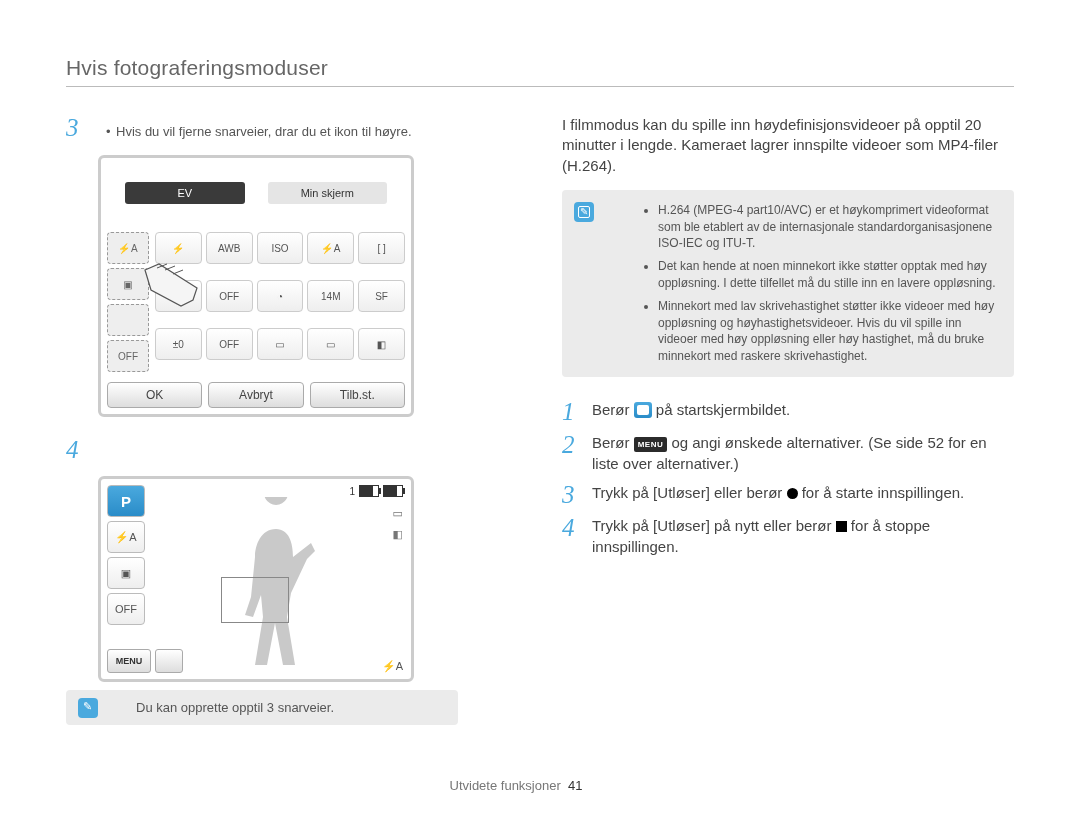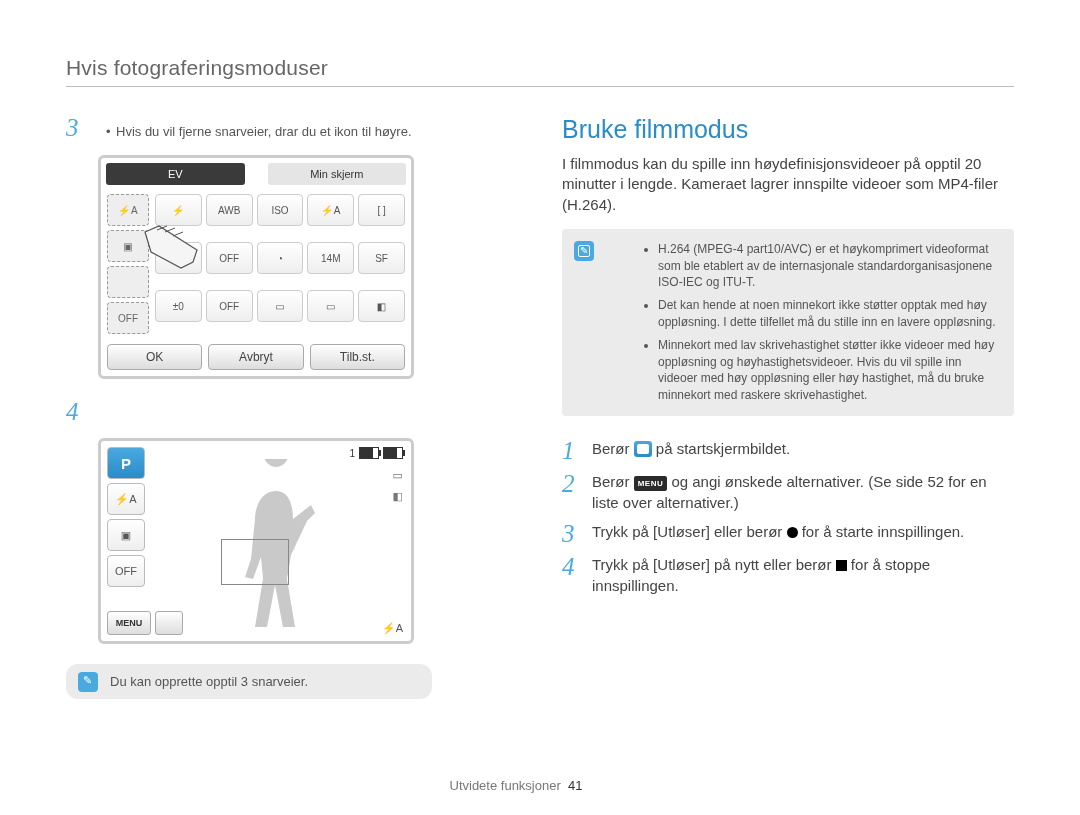--- a/index.html
+++ b/index.html
@@ -160,26 +160,26 @@
   margin: 0;
   padding-left: 14px;
 }
 .note-panel ul li {
   margin-bottom: 6px;
   margin-left: 38px;
 }
 .note-panel ul li:last-child { margin-bottom:0; }
 .note-small {
   background: #ebebeb;
-  border-radius: 12px;
-  padding: 10px 12px 10px 44px;
+  border-radius: 4px;
+  padding: 10px 12px 10px 70px;
   position: relative;
   font-size: 13px;
   color: #555;
-  margin-top: 20px;
+  margin-top: 8px;
   width: 310px;
 }
 .note-small .note-icon {
   position: absolute;
   left: 12px;
   top: 8px;
   width: 20px;
   height: 20px;
   background: #4aa9de;
   border-radius: 4px;
@@ -196,21 +196,21 @@
 .fig1 {
   width: 310px;
   border: 3px solid #ccc;
   border-radius: 6px;
   background: #fff;
   margin: 14px 0 20px 32px;
 }
 .fig1-top {
   display: flex;
   gap: 23px;
-  padding: 5px;
+  padding: 24px;
   justify-content: flex-end;
 }
 .fig1-tab {
   flex: 1;
   height: 22px;
   border-radius: 3px;
   font-size: 11px;
   display: flex;
   align-items: center;
   justify-content: center;
@@ -501,21 +501,20 @@
 
     <div class="note-small">
       <span class="note-icon"></span>
       <span>Du kan opprette opptil 3 snarveier.</span>
     </div>
 
   </div>
 
   <div class="col">
 
-    <h2 class="heading-blue">Bruke filmmodus</h2>
     <p class="para">I filmmodus kan du spille inn høydefinisjonsvideoer på opptil 20 minutter i lengde. Kameraet lagrer innspilte videoer som MP4-filer (H.264).</p>
 
     <div class="note-panel">
       <span class="note-icon"></span>
       <ul>
         <li>H.264 (MPEG-4 part10/AVC) er et høykomprimert videoformat som ble etablert av de internasjonale standardorganisasjonene ISO-IEC og ITU-T.</li>
         <li>Det kan hende at noen minnekort ikke støtter opptak med høy oppløsning. I dette tilfellet må du stille inn en lavere oppløsning.</li>
         <li>Minnekort med lav skrivehastighet støtter ikke videoer med høy oppløsning og høyhastighetsvideoer. Hvis du vil spille inn videoer med høy oppløsning eller høy hastighet, må du bruke minnekort med raskere skrivehastighet.</li>
       </ul>
     </div>

